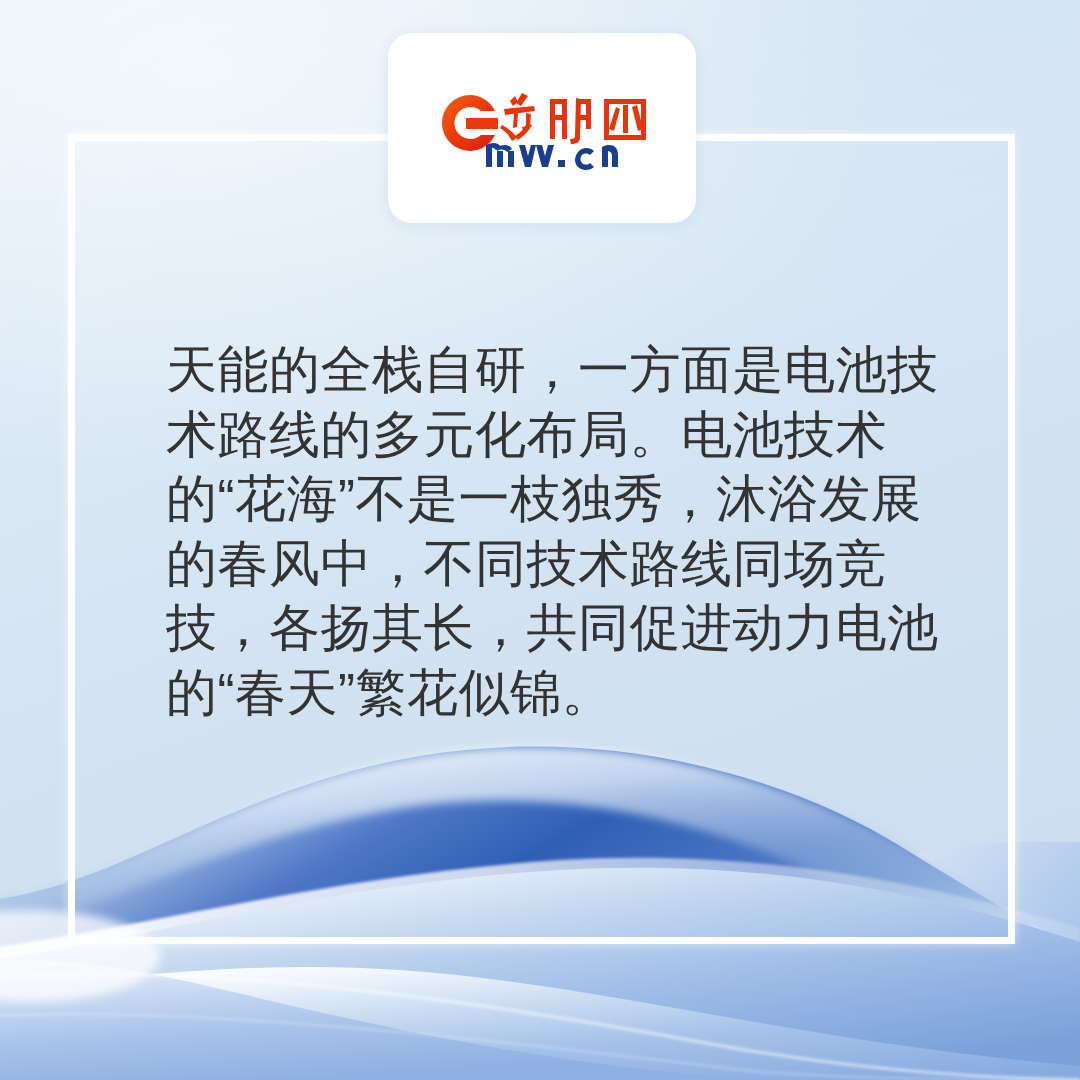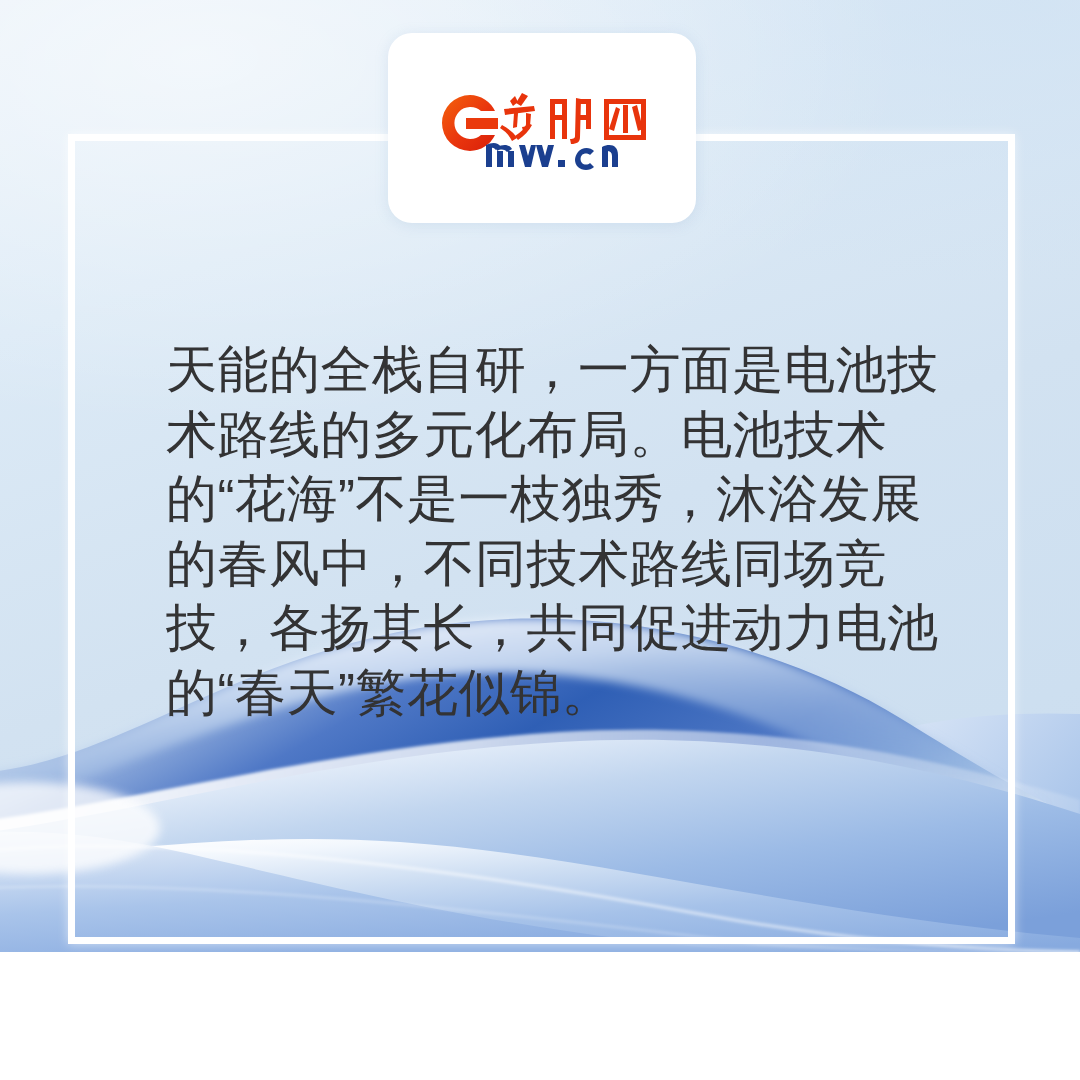--- a/index.html
+++ b/index.html
@@ -3,21 +3,21 @@
 <meta charset="utf-8">
 <style>
   html, body {
     margin: 0;
     padding: 0;
     background: #ffffff;
   }
   #poster {
     position: relative;
     width: 1080px;
-    height: 952px;
+    height: 1080px;
     overflow: hidden;
     font-family: "Liberation Sans", "DejaVu Sans", sans-serif;
     background: linear-gradient(160deg, #e8f1f9 0%, #dceaf6 25%, #d2e2f1 55%, #cddff0 80%, #cbdcee 100%);
   }
 
   
   .sky-glow {
     position: absolute;
     inset: 0;
     background:

